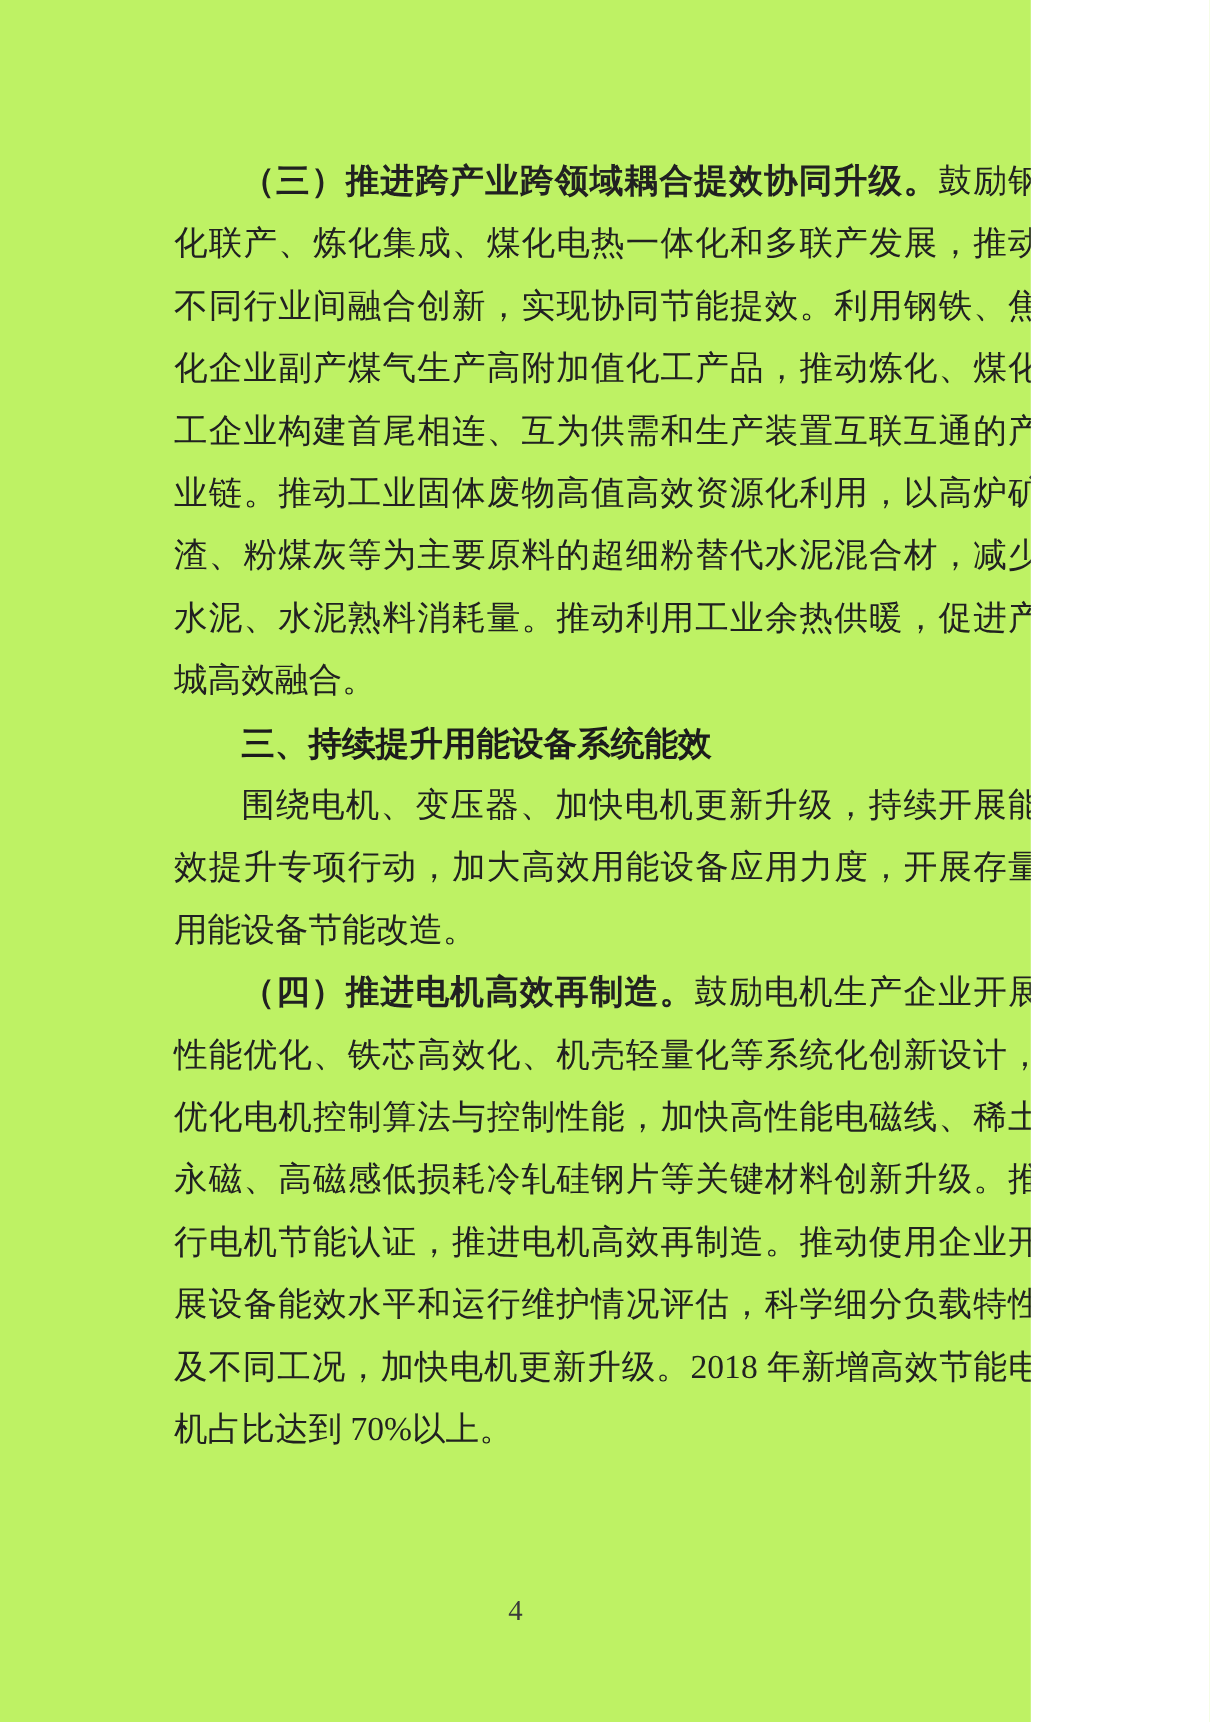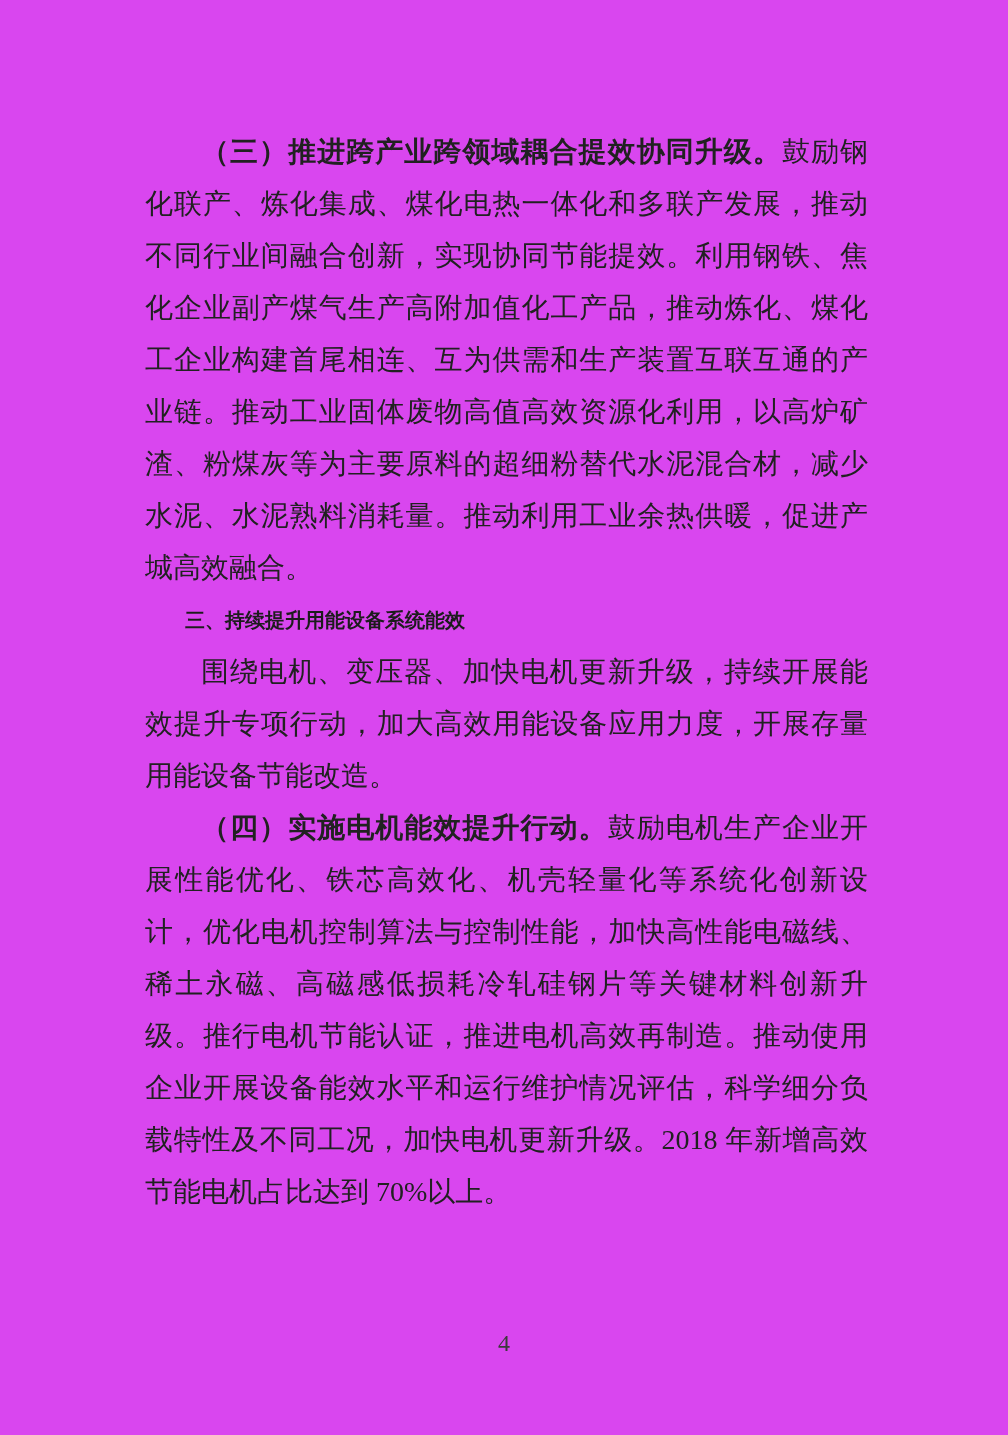--- a/index.html
+++ b/index.html
@@ -11,23 +11,23 @@
     width: 1008px;
     height: 1435px;
     position: relative;
     font-family: "Liberation Serif", "DejaVu Serif", serif;
     color: #212121;
   }
   .page {
     position: absolute;
     left: 0;
     top: 0;
-    width: 1008px;
+    width: 859px;
     height: 1435px;
-    background: #d946ef;
+    background: #bef264;
     overflow: hidden;
   }
   .text-block {
     position: absolute;
     left: 145px;
     top: 126px;
     width: 723px;
   }
   .para {
     margin: 0;
@@ -37,21 +37,21 @@
     text-indent: 2em;
     color: #212121;
     font-family: "Liberation Serif", "DejaVu Serif", serif;
     word-break: break-all;
   }
   .para .lead {
     font-weight: bold;
   }
   .section-heading {
     margin: 0;
-    font-size: 20px;
+    font-size: 28px;
     line-height: 52px;
     text-indent: 2em;
     font-weight: bold;
     color: #1c1c1c;
     font-family: "Liberation Sans", "DejaVu Sans", sans-serif;
   }
   .page-number {
     position: absolute;
     left: 0;
     right: 0;
@@ -69,20 +69,20 @@
 <div class="page">
 
   <div class="text-block">
 
     <p class="para"><span class="lead">（三）推进跨产业跨领域耦合提效协同升级。</span><span>鼓励钢化联产、炼化集成、煤化电热一体化和多联产发展，推动不同行业间融合创新，实现协同节能提效。利用钢铁、焦化企业副产煤气生产高附加值化工产品，推动炼化、煤化工企业构建首尾相连、互为供需和生产装置互联互通的产业链。推动工业固体废物高值高效资源化利用，以高炉矿渣、粉煤灰等为主要原料的超细粉替代水泥混合材，减少水泥、水泥熟料消耗量。推动利用工业余热供暖，促进产城高效融合。</span></p>
 
     <h2 class="section-heading">三、持续提升用能设备系统能效</h2>
 
     <p class="para">围绕电机、变压器、加快电机更新升级，持续开展能效提升专项行动，加大高效用能设备应用力度，开展存量用能设备节能改造。</p>
 
-    <p class="para"><span class="lead">（四）实施电机能效提升行动。</span><span>鼓励电机生产企业开展性能优化、铁芯高效化、机壳轻量化等系统化创新设计，优化电机控制算法与控制性能，加快高性能电磁线、稀土永磁、高磁感低损耗冷轧硅钢片等关键材料创新升级。推行电机节能认证，推进电机高效再制造。推动使用企业开展设备能效水平和运行维护情况评估，科学细分负载特性及不同工况，加快电机更新升级。2018 年新增高效节能电机占比达到 70%以上。</span></p>
+    <p class="para"><span class="lead">（四）推进电机高效再制造。</span><span>鼓励电机生产企业开展性能优化、铁芯高效化、机壳轻量化等系统化创新设计，优化电机控制算法与控制性能，加快高性能电磁线、稀土永磁、高磁感低损耗冷轧硅钢片等关键材料创新升级。推行电机节能认证，推进电机高效再制造。推动使用企业开展设备能效水平和运行维护情况评估，科学细分负载特性及不同工况，加快电机更新升级。2018 年新增高效节能电机占比达到 70%以上。</span></p>
 
 
   </div>
 
   <div class="page-number">4</div>
 
 </div>
 
 </body></html>

